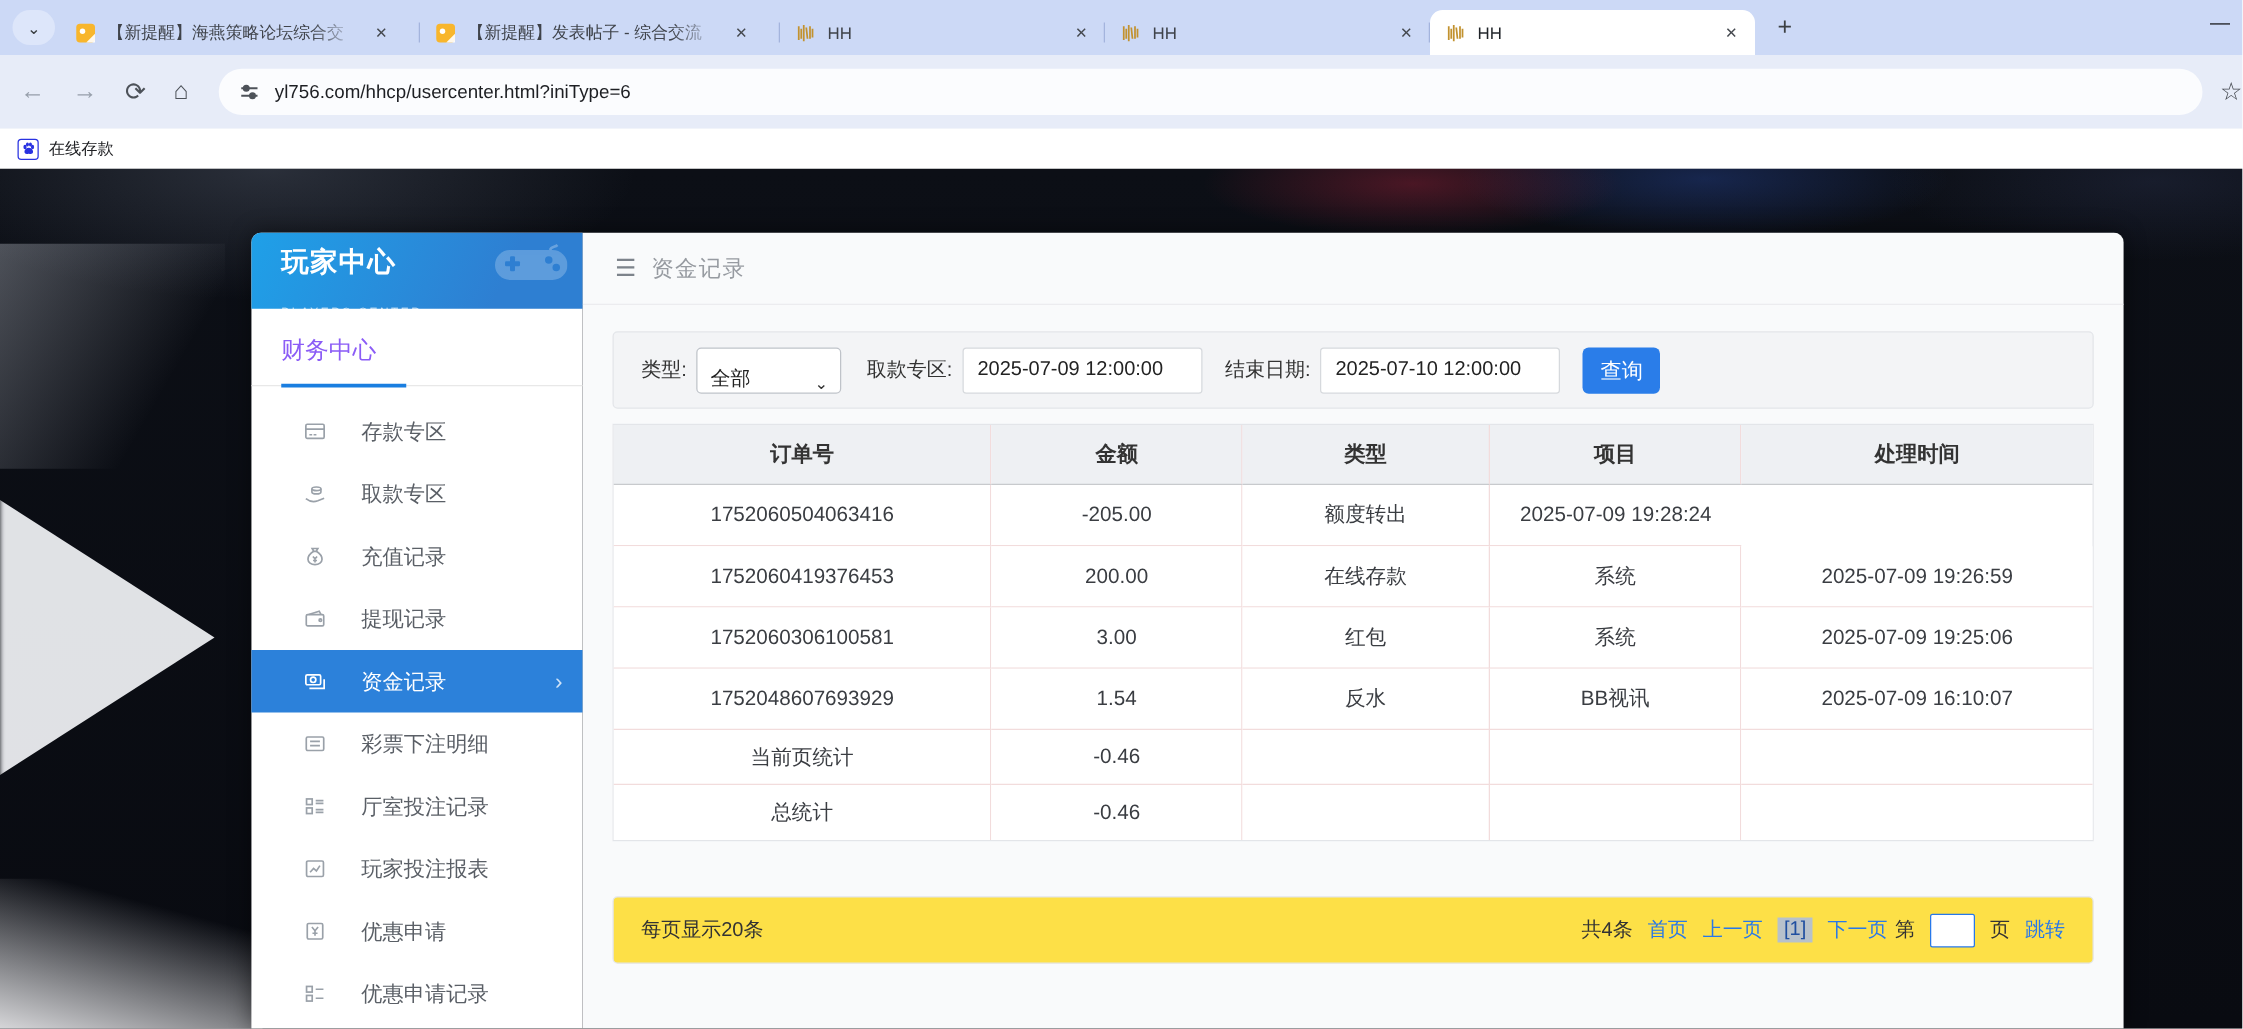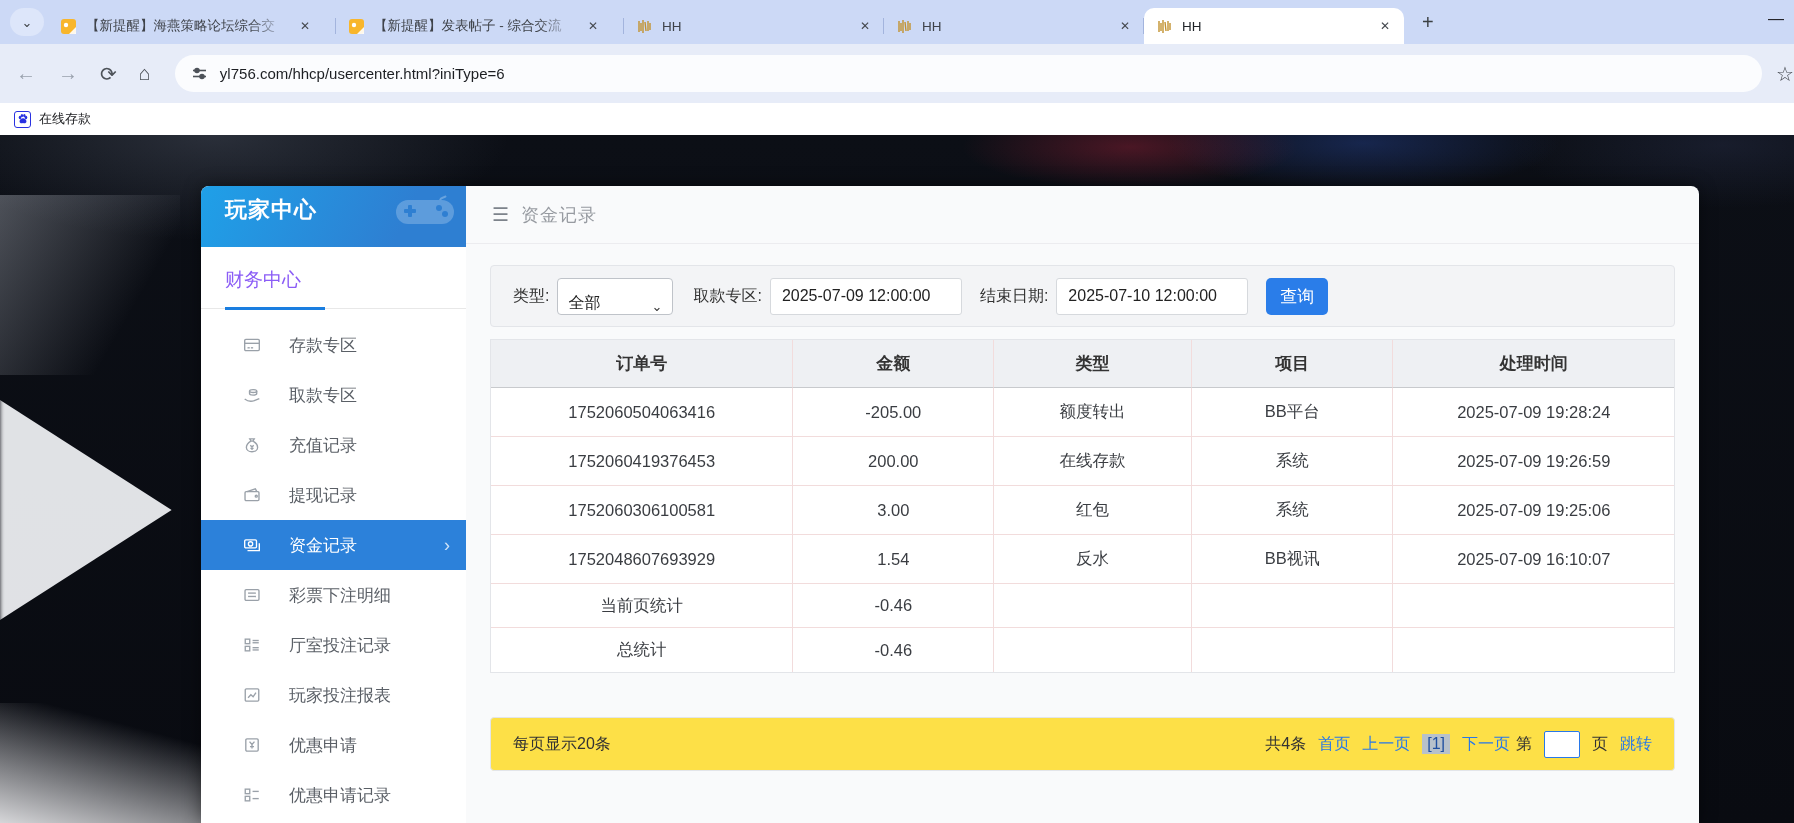--- a/index.html
+++ b/index.html
@@ -374,21 +374,20 @@
               <div class="th">订单号</div>
               <div class="th">金额</div>
               <div class="th">类型</div>
               <div class="th">项目</div>
               <div class="th">处理时间</div>
             </div>
             <div class="tr">
               <div class="td">1752060504063416</div>
               <div class="td">-205.00</div>
               <div class="td">额度转出</div>
-              <div class="td">BB平台</div>
               <div class="td">2025-07-09 19:28:24</div>
             </div>
             <div class="tr">
               <div class="td">1752060419376453</div>
               <div class="td">200.00</div>
               <div class="td">在线存款</div>
               <div class="td">系统</div>
               <div class="td">2025-07-09 19:26:59</div>
             </div>
             <div class="tr">

